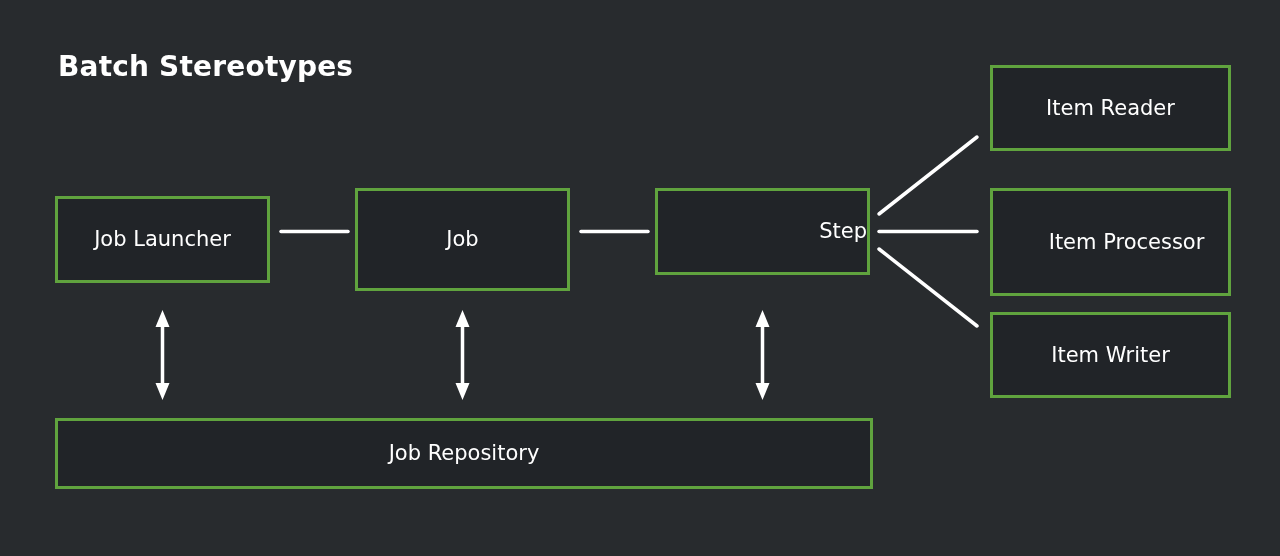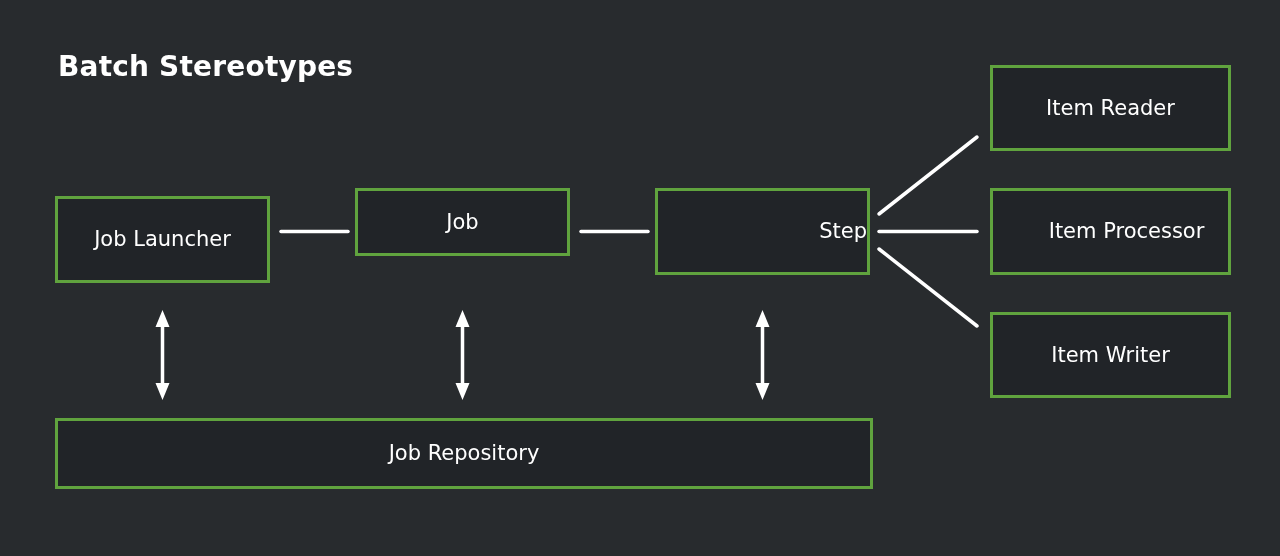--- a/index.html
+++ b/index.html
@@ -36,24 +36,24 @@
     border: 3px solid var(--color-node_border);
     color: var(--color-text);
     display: flex;
     align-items: center;
     justify-content: center;
     font-size: 21px;
     line-height: 1;
     text-align: center;
   }
   .node-job-launcher   { left: 55px;  top: 188px; width: 215px; height: 87px; margin-top: 8px; }
-  .node-job            { left: 355px; top: 188px; width: 215px; height: 68px; }
+  .node-job            { left: 355px; top: 188px; width: 215px; height: 103px; }
   .node-step           { left: 655px; top: 188px; width: 215px; height: 87px; justify-content: flex-end; }
   .node-item-reader    { left: 990px; top: 65px;  width: 241px; height: 86px; }
-  .node-item-processor { left: 990px; top: 188px; width: 241px; height: 87px; padding-left: 32px; }
+  .node-item-processor { left: 990px; top: 188px; width: 241px; height: 108px; padding-left: 32px; }
   .node-item-writer    { left: 990px; top: 312px; width: 241px; height: 86px; }
   .node-job-repository { left: 55px;  top: 418px; width: 818px; height: 71px; }
   .connector-layer {
     position: absolute;
     left: 0; top: 0;
     width: 1280px;
     height: 556px;
     pointer-events: none;
   }
   .connector-layer line {

